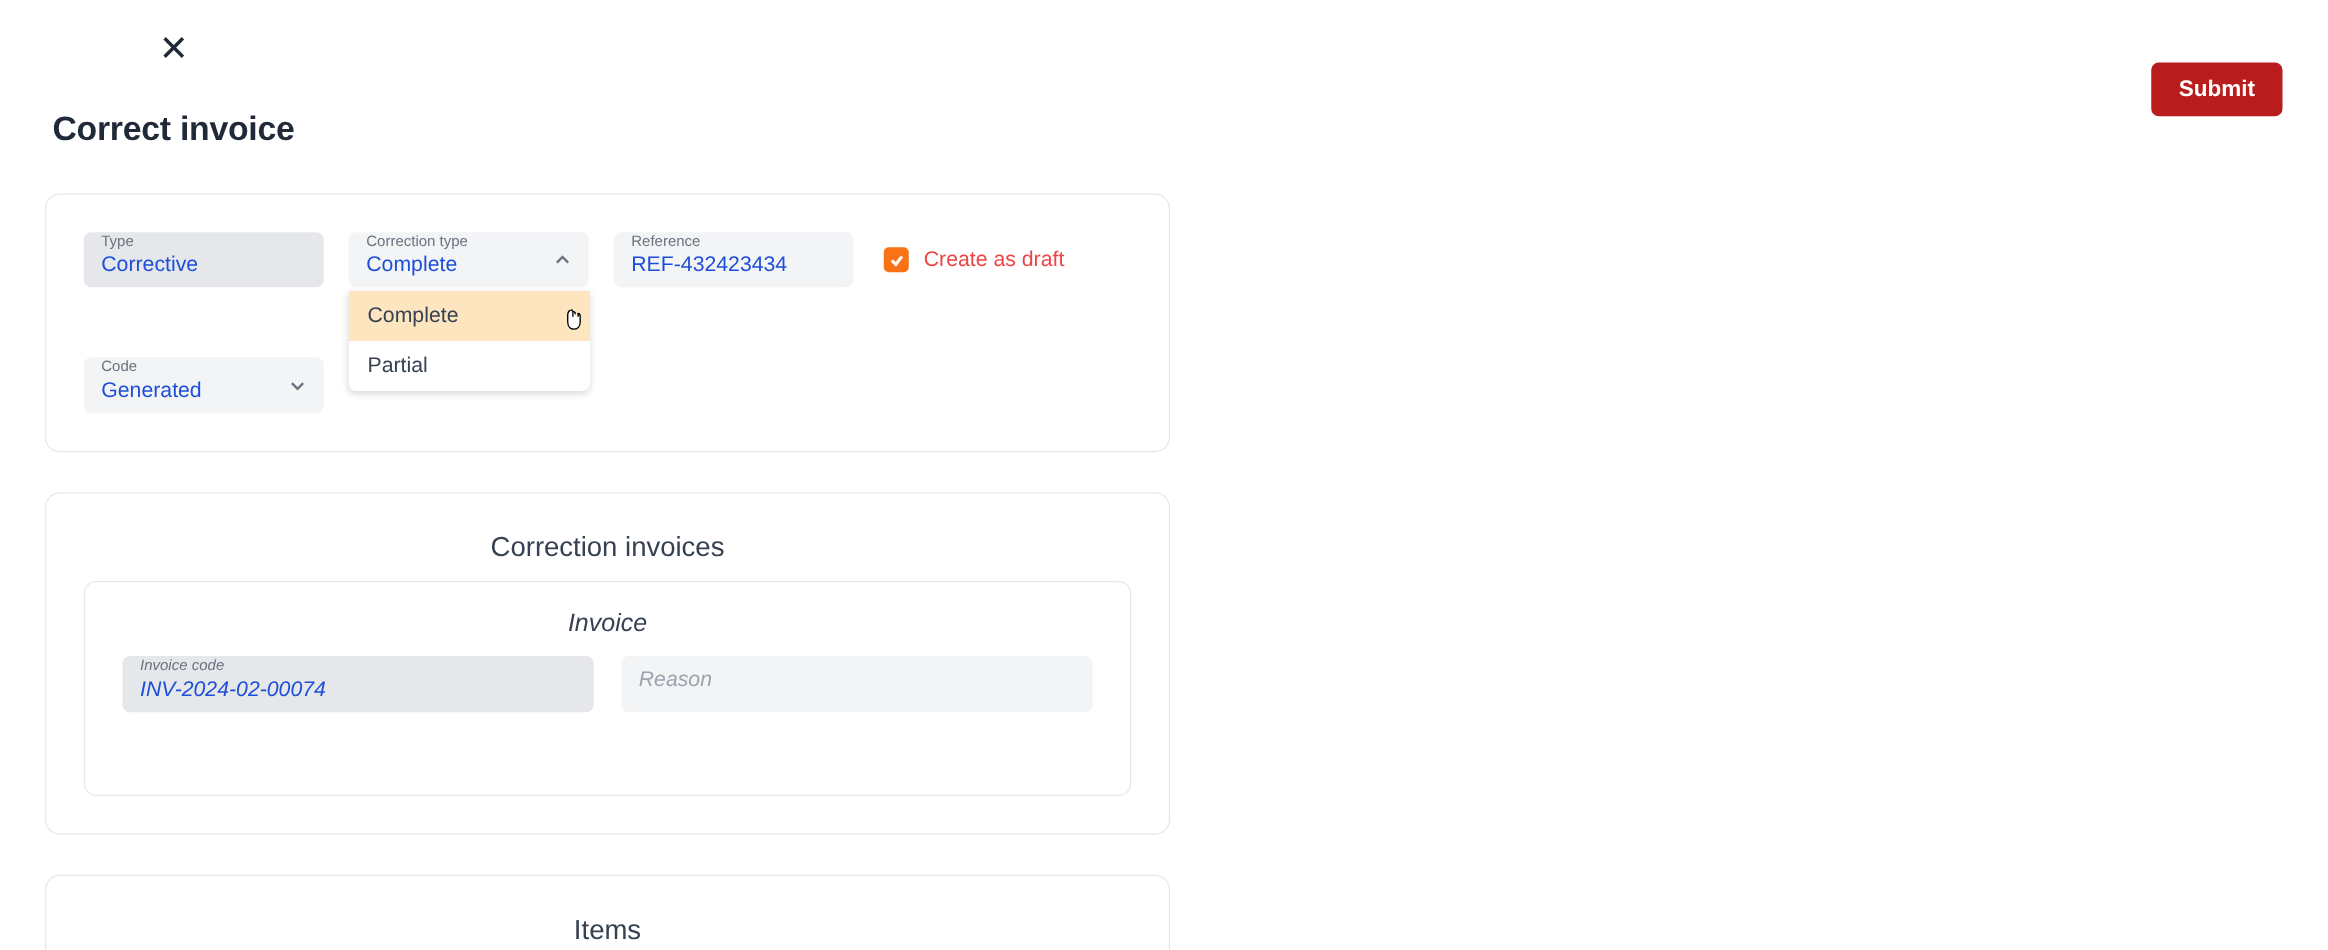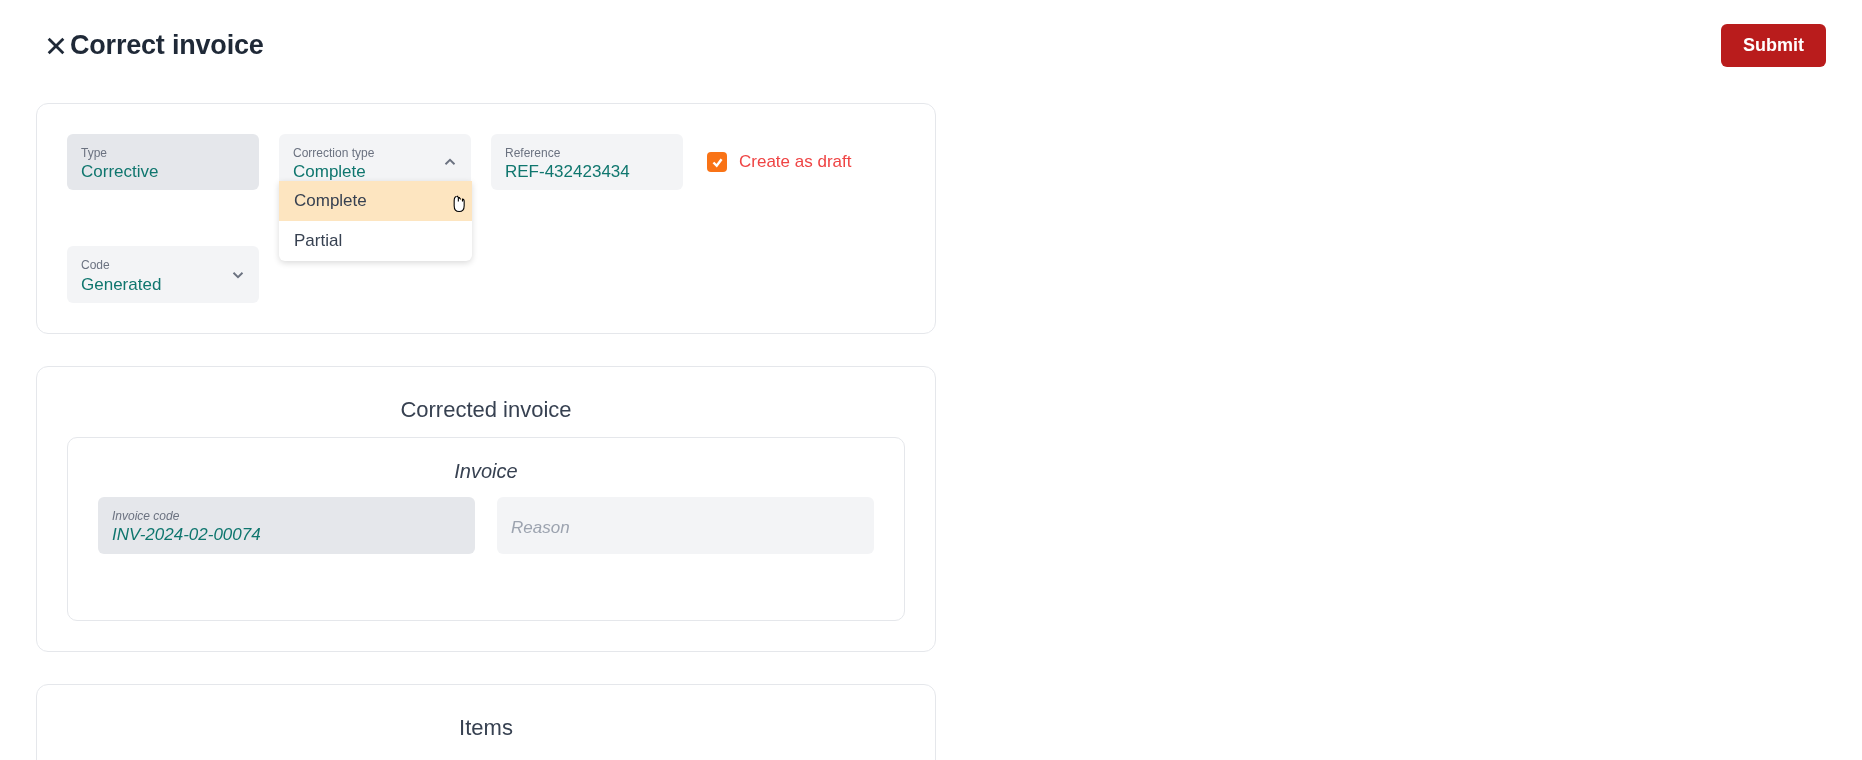--- a/index.html
+++ b/index.html
@@ -14,20 +14,22 @@
     }
     .header {
       display: flex;
       align-items: center;
       justify-content: space-between;
       padding: 24px 36px 18px 42px;
     }
     .header-left {
       display: flex;
       align-items: center;
+      gap: 36px;
+      flex-direction: column;
     }
     .close-btn {
       width: 28px;
       height: 28px;
       cursor: pointer;
       display: flex;
       align-items: center;
       justify-content: center;
     }
     .close-btn svg { width: 22px; height: 22px; stroke: #1f2937; stroke-width: 3; }
@@ -72,35 +74,36 @@
       padding: 30px;
       margin-bottom: 32px;
       background: #fff;
       width: 900px;
     }
     .row1 { display: flex; align-items: center; gap: 20px; margin-bottom: 56px; }
     .field {
       position: relative;
       background: #f3f4f6;
       border-radius: 6px;
-      padding: 12px 14px 7px 14px;
+      padding: 0 14px 7px 14px;
       min-width: 192px;
       display: flex;
       flex-direction: column;
+      justify-content: center;
     }
     .field.disabled { background: #e5e7eb; }
     .field-label {
       font-size: 12px;
       color: #6b7280;
       line-height: 1.2;
       margin-bottom: 1px;
     }
     .field-value {
       font-size: 17px;
-      color: #0f766e;
+      color: #1d4ed8;
       line-height: 1.3;
     }
     .field-chevron {
       position: absolute;
       right: 12px;
       top: 50%;
       transform: translateY(-50%);
       width: 18px;
       height: 18px;
       display: flex;
@@ -244,21 +247,21 @@
           <span class="field-chevron">
             <svg viewBox="0 0 24 24">
                 <polyline points="6 9 12 15 18 9"></polyline>
               </svg>
           </span>
         </div>
       </div>
     </div>
 
     <div class="card">
-      <div class="section-title">Corrected invoice</div>
+      <div class="section-title">Correction invoices</div>
       <div class="subcard">
         <div class="sub-title">Invoice</div>
         <div class="row3">
           <div class="field disabled wide">
             <span class="field-label">Invoice code</span>
             <span class="field-value">INV-2024-02-00074</span>
           </div>
           <div class="field wide placeholder-only">
             <span class="field-value">Reason</span>
           </div>

